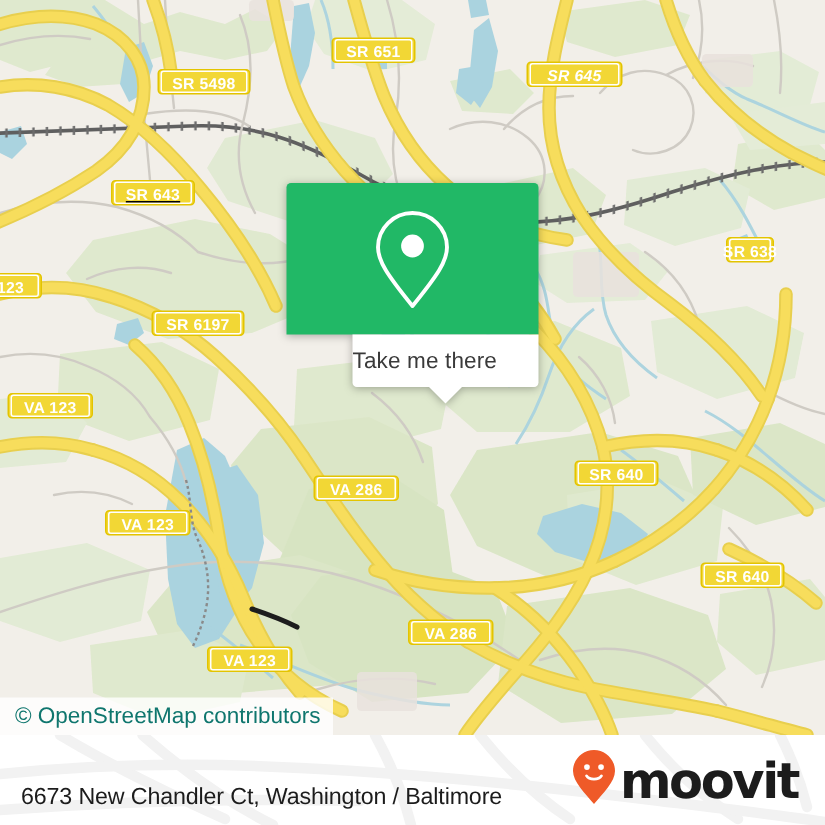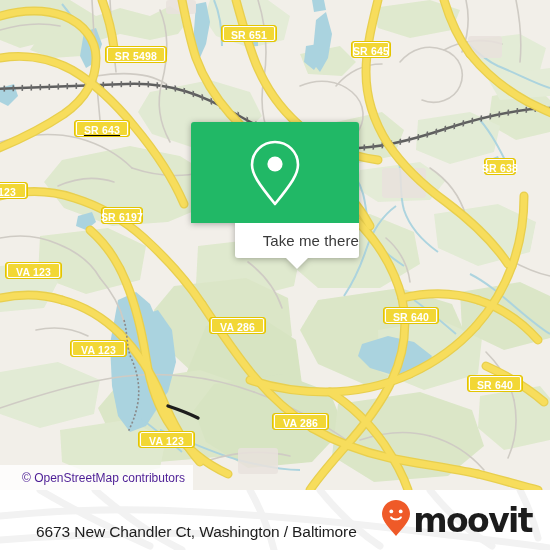--- a/index.html
+++ b/index.html
@@ -90,21 +90,21 @@
     align-items: center;
     justify-content: center;
   }
   #popup-footer {
     background: #ffffff;
     height: 35px;
     border-bottom-left-radius: 3px;
     border-bottom-right-radius: 3px;
     display: flex;
     align-items: center;
-    justify-content: flex-end;
+    justify-content: flex-start;
     position: relative;
     margin-left: 44px;
   }
   #popup-footer .cta {
     font-size: 15px;
     color: #3a3a3a;
     font-family: "Liberation Sans", sans-serif;
     letter-spacing: 0.1px;
   }
   #popup-tail {
@@ -120,24 +120,24 @@
   #pin-icon svg { display: block; }
 
   
   #attribution {
     position: absolute;
     left: 0;
     top: 465px;
     height: 25px;
     display: flex;
     align-items: center;
-    padding: 0 8px 0 22px;
+    padding: 0 8px 0 10px;
     background: rgba(255,255,255,0.80);
-    font-size: 12px;
-    color: #4c1d95;
+    font-size: 15px;
+    color: #0f766e;
     font-family: "Liberation Sans", sans-serif;
     white-space: nowrap;
     z-index: 8;
   }
 
   
   #footer {
     position: absolute;
     left: 0;
     top: 490px;
@@ -154,21 +154,21 @@
     left: 0; top: 0;
     width: 550px; height: 60px;
     opacity: 1;
     pointer-events: none;
   }
   #footer-address {
     position: relative;
     z-index: 2;
     font-size: 15.5px;
     color: #1c1c1c;
-    padding-left: 36px;
+    padding-left: 14px;
     letter-spacing: -0.1px;
     font-family: "Liberation Sans", sans-serif;
     white-space: nowrap;
     margin-top: 23px;
   }
   #brand {
     position: relative;
     z-index: 2;
     display: flex;
     align-items: center;
@@ -390,41 +390,41 @@
     <div class="shield" style="left:105px;top:46px;width:62px;">
       <div class="inner">
           <span class="lbl">SR 5498</span>
         </div>
     </div>
     <div class="shield" style="left:221px;top:25px;width:56px;">
       <div class="inner">
           <span class="lbl">SR 651</span>
         </div>
     </div>
-    <div class="shield" style="left:351px;top:41px;width:40px;">
+    <div class="shield" style="left:351px;top:41px;width:64px;font-style:italic;">
       <div class="inner">
           <span class="lbl">SR 645</span>
         </div>
     </div>
     <div class="shield" style="left:74px;top:120px;width:56px;text-decoration:underline;">
       <div class="inner">
           <span class="lbl">SR 643</span>
         </div>
     </div>
     <div class="shield" style="left:484px;top:158px;width:32px;">
       <div class="inner">
           <span class="lbl">SR 638</span>
         </div>
     </div>
     <div class="shield" style="left:-14px;top:182px;width:42px;">
       <div class="inner">
           <span class="lbl">123</span>
         </div>
     </div>
-    <div class="shield" style="left:101px;top:207px;width:42px;">
+    <div class="shield" style="left:101px;top:207px;width:62px;">
       <div class="inner">
           <span class="lbl">SR 6197</span>
         </div>
     </div>
     <div class="shield" style="left:5px;top:262px;width:57px;">
       <div class="inner">
           <span class="lbl">VA 123</span>
         </div>
     </div>
     <div class="shield" style="left:209px;top:317px;width:57px;">

